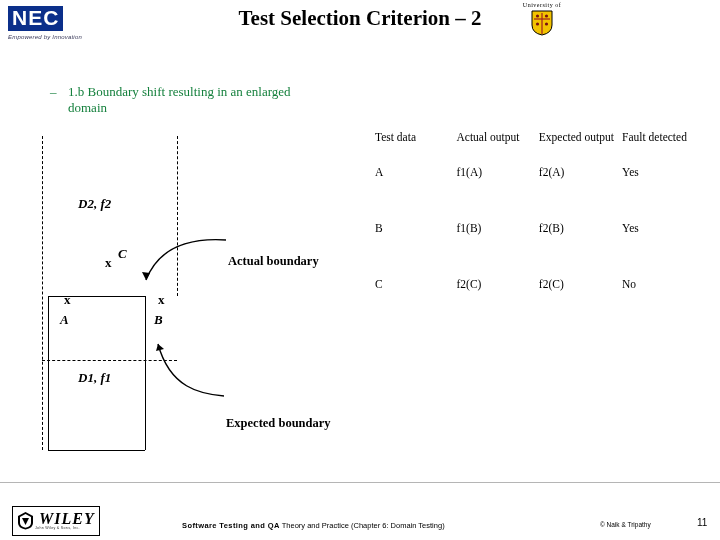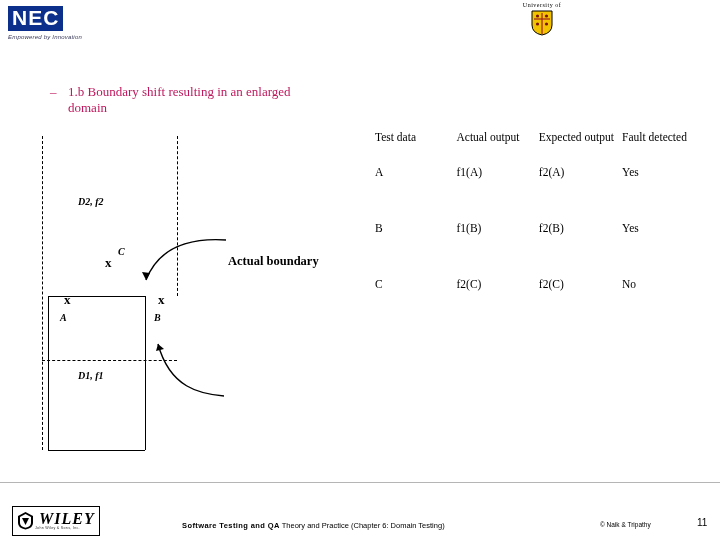--- a/index.html
+++ b/index.html
@@ -105,21 +105,21 @@
     text-align: center;
     font-size: 13px;
     vertical-align: top;
   }
   .bullet2 {
     position: absolute;
     left: 50px;
     top: 84px;
     width: 300px;
     font-size: 13px;
-    color: #be185d;
+    color: #15803d;
   }
   .bullet2 .b-dash {
     display: inline-block;
     width: 18px;
     text-align: left;
   }
   .bullet2 .b-text {
     display: inline-block;
     width: 255px;
     vertical-align: top;
@@ -146,21 +146,21 @@
     border-left: 1px solid #000000;
   }
   .fig-solid-h {
     position: absolute;
     border-top: 1px solid #000000;
   }
   .fig-label {
     position: absolute;
     font-family: "Liberation Serif", serif;
     font-style: italic;
-    font-size: 10px;
+    font-size: 13px;
     color: #000000;
     white-space: nowrap;
   }
   .fig-label.bold {
     font-weight: bold;
   }
   .fig-x {
     position: absolute;
     font-family: "Liberation Serif", serif;
     font-size: 13px;
@@ -300,20 +300,21 @@
         <path d="M11 3 L11 24" stroke="#a02020" stroke-width="1.2"></path>
         <path d="M3 9 H19" stroke="#a02020" stroke-width="1.2"></path>
         <circle cx="6.5" cy="6" r="1.6" fill="#7a1010"></circle>
         <circle cx="15.5" cy="6" r="1.6" fill="#7a1010"></circle>
         <circle cx="6.5" cy="14" r="1.6" fill="#7a1010"></circle>
         <circle cx="15.5" cy="14" r="1.6" fill="#7a1010"></circle>
       </svg>
     </div>
   </div>
 
+  <div class="slide-title">Test Selection Criterion – 2</div>
 
 
   <div class="bullet2">
     <span class="b-dash">–</span><span class="b-text">1.b Boundary shift resulting in an enlarged domain</span>
   </div>
 
   <div class="figure">
 
     <div class="fig-dash-v" style="left:12px; top:4px; height:314px;"></div>
 
@@ -332,20 +333,21 @@
     <div class="fig-x" style="left:75px; top:123px;">x</div>
     <div class="fig-label bold" style="left:88px; top:114px;">C</div>
 
     <div class="fig-x" style="left:34px; top:160px;">x</div>
     <div class="fig-label bold" style="left:30px; top:180px;">A</div>
 
     <div class="fig-x" style="left:128px; top:160px;">x</div>
     <div class="fig-label bold" style="left:124px; top:180px;">B</div>
 
     <div class="fig-caption" style="left:198px; top:96px;">Actual boundary</div>
+    <div class="fig-caption" style="left:196px; top:258px;">Expected boundary</div>
 
     <svg width="330" height="330" style="position:absolute; left:0; top:0;">
       <path d="M196 108 C 165 106, 130 112, 116 148" fill="none" stroke="#000000" stroke-width="1.4"></path>
       <path d="M116 148 l -4 -8 l 8 1 z" fill="#000000"></path>
       <path d="M194 264 C 170 262, 140 256, 128 212" fill="none" stroke="#000000" stroke-width="1.4"></path>
       <path d="M128 212 l 6 5 l -8 2 z" fill="#000000"></path>
     </svg>
   </div>
 
   <table class="data-table">

